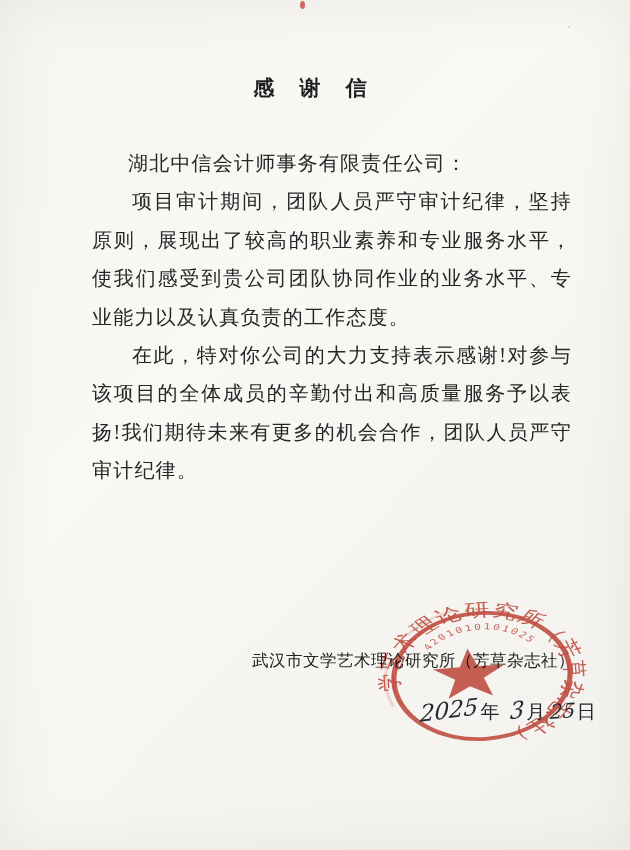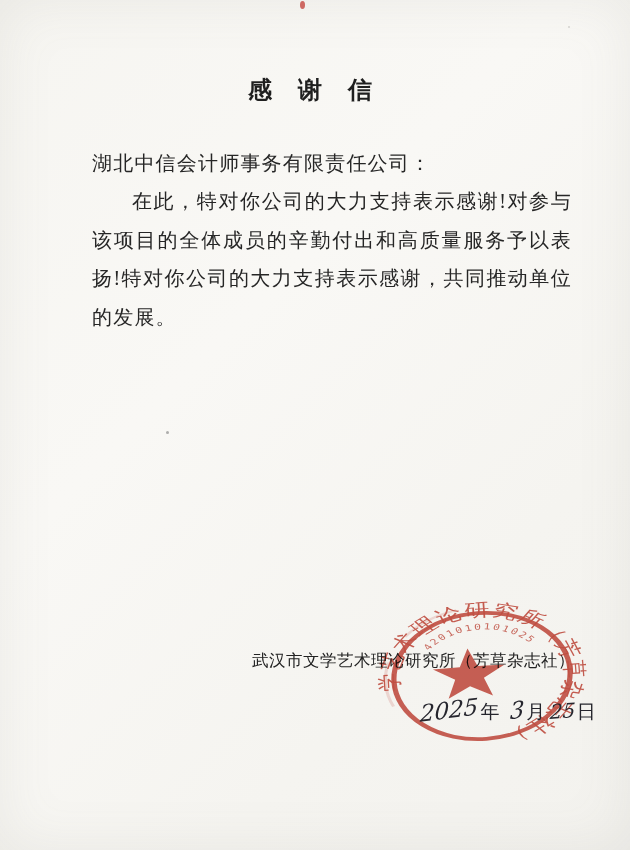--- a/index.html
+++ b/index.html
@@ -5,29 +5,29 @@
   html,body{margin:0;padding:0;background:#e9e9e9;}
   .page{
     position:relative;width:630px;height:850px;overflow:hidden;
     background:linear-gradient(135deg,#f6f5f1 0%,#f9f8f5 38%,#f5f4f0 72%,#f3f2ee 100%);
     box-shadow:inset 0 0 55px rgba(120,115,105,.10);
     font-family:"Liberation Serif","DejaVu Serif",serif;
     color:#262626;
   }
   .title{
     position:absolute;top:74px;left:0;width:100%;text-align:center;
-    font-size:24px;font-weight:700;letter-spacing:10px;color:#1f1f1f;
+    font-size:21px;font-weight:700;letter-spacing:10px;color:#1f1f1f;
   }
   .letter-body{
     position:absolute;left:92px;top:144px;width:480px;
     font-size:20px;line-height:38.4px;letter-spacing:1.2px;
     text-align:justify;
   }
   .letter-body p{margin:0;text-indent:2em;}
-  .letter-body .salutation{text-indent:0;}
+  .letter-body .salutation{text-indent:0;margin-left:36px;}
   .signature{
     position:absolute;left:252px;top:650px;z-index:1;
     font-size:16.5px;letter-spacing:.5px;color:#222;white-space:nowrap;
   }
   .date-line{
     position:absolute;left:420px;top:697px;z-index:3;
     font-size:19px;color:#24242c;white-space:nowrap;
   }
   .hand{
     display:inline-block;font-style:italic;font-size:23px;
@@ -52,21 +52,22 @@
 </style>
 </head>
 <body>
 
 <div class="page">
 
   <div class="title">感 谢 信</div>
 
   <div class="letter-body">
     <p class="salutation">湖北中信会计师事务有限责任公司：</p>
-    <p>在此，特对你公司的大力支持表示感谢!对参与该项目的全体成员的辛勤付出和高质量服务予以表扬!特对你公司的大力支持表示感谢，共同推动单位的发展。</p>
+    <p>项目审计期间，团队人员严守审计纪律，坚持原则，展现出了较高的职业素养和专业服务水平，使我们感受到贵公司团队协同作业的业务水平、专业能力以及认真负责的工作态度。</p>
+    <p>在此，特对你公司的大力支持表示感谢!对参与该项目的全体成员的辛勤付出和高质量服务予以表扬!我们期待未来有更多的机会合作，团队人员严守审计纪律。</p>
   </div>
 
   <div class="signature">武汉市文学艺术理论研究所（芳草杂志社）</div>
 
   <div class="date-line">
     <span class="hand hand-year">2025</span><span class="unit">年</span><span class="hand hand-month">3</span><span class="unit">月</span><span class="hand hand-day">25</span><span class="unit">日</span>
   </div>
 
   <div class="seal">
     <svg viewBox="0 0 200 200" preserveAspectRatio="none">

